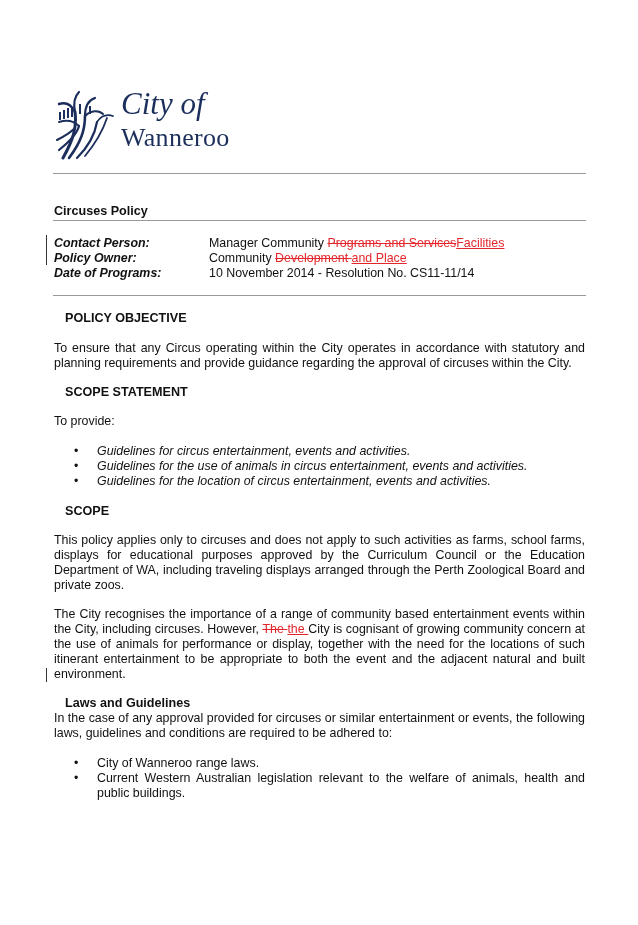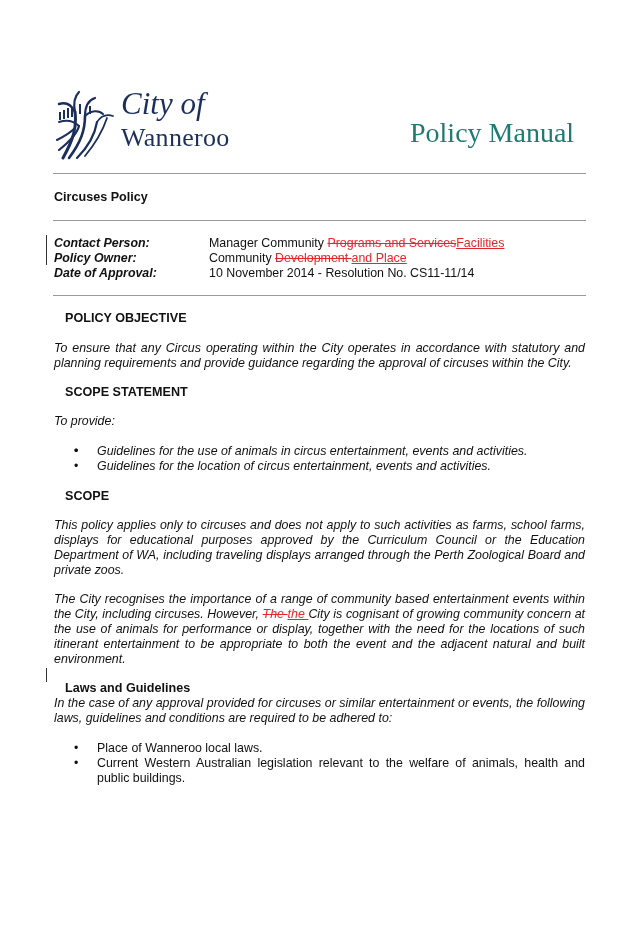--- a/index.html
+++ b/index.html
@@ -8,31 +8,31 @@
   .page { position: absolute; left: 0; top: 0; width: 638px; height: 925px; margin-top: 48px; }
   .logo { position: absolute; left: 55px; top: 40px; width: 240px; height: 72px; }
   .logo svg { position: absolute; left: 0; top: 2px; }
   .logo .city-of { position: absolute; left: 66px; top: 0px; font-family: "Liberation Serif", serif;
         font-style: italic; font-size: 31px; color: #1c2f5c; line-height: 32px; }
   .logo .wanneroo { position: absolute; left: 66px; top: 30px; font-family: "Liberation Serif", serif;
         font-size: 26px; color: #1c2f5c; line-height: 40px; letter-spacing: 0.3px; }
   .manual-title { position: absolute; left: 410px; top: 69px; font-family: "Liberation Serif", serif;
         font-size: 28px; color: #1f7a72; }
   .rule { position: absolute; left: 53px; width: 533px; height: 0; border-top: 1.5px solid #999; }
-  .doc-title { position: absolute; left: 54px; top: 142px; font-weight: bold; font-size: 12.6px; }
+  .doc-title { position: absolute; left: 54px; top: 156px; font-weight: bold; font-size: 12.6px; }
   .meta { position: absolute; left: 54px; top: 188px; width: 540px; }
   .meta-row { display: flex; height: 15px; line-height: 15px; }
   .meta-label { width: 155px; font-weight: bold; font-style: italic; }
   .meta-value { flex: 1; white-space: nowrap; }
   .del { color: #e3262b; text-decoration: line-through; }
   .ins { color: #e3262b; text-decoration: underline; }
   .change-bar { position: absolute; left: 46px; width: 0; border-left: 1px solid #333; }
   .body { position: absolute; left: 54px; top: 263px; width: 531px; }
   .h { font-weight: bold; font-size: 12.6px; line-height: 15px; padding-left: 11px; }
-  .p { text-align: justify; line-height: 15px; font-style: italic; }
+  .p { text-align: justify; line-height: 15px; }
   ul.bl { margin: 0; padding: 0; list-style: none; }
   ul.bl li { position: relative; padding-left: 43px; line-height: 15px; text-align: justify; }
   ul.bl li .bullet { position: absolute; left: 20px; top: 0; }
   ul.bl.italic li .txt { font-style: italic; }
 </style>
 </head>
 <body>
 
 <div class="page">
 
@@ -58,64 +58,63 @@
         <rect x="12" y="18" width="2" height="10"></rect>
           <rect x="16" y="17" width="2" height="10"></rect>
         <rect x="24" y="14" width="2" height="10"></rect>
           <rect x="34" y="16" width="2" height="8"></rect>
       </g>
     </svg>
     <div class="city-of">City of</div>
     <div class="wanneroo">Wanneroo</div>
   </div>
 
-  <div class="manual-title">Policy Manual</div>
 
   <div class="rule" style="top:125px"></div>
   <div class="doc-title">Circuses Policy</div>
   <div class="rule" style="top:172px"></div>
 
   <div class="change-bar" style="top:187px;height:30px"></div>
 
   <div class="meta">
     <div class="meta-row">
       <span class="meta-label">Contact Person:</span>
       <span class="meta-value"><span>Manager Community </span><span class="del">Programs and Services</span><span class="ins">Facilities</span></span>
     </div>
     <div class="meta-row">
       <span class="meta-label">Policy Owner:</span>
       <span class="meta-value"><span>Community </span><span class="del">Development </span><span class="ins">and Place</span></span>
     </div>
     <div class="meta-row">
-      <span class="meta-label">Date of Approval:</span>
+      <span class="meta-label">Date of Programs:</span>
       <span class="meta-value">10 November 2014 - Resolution No. CS11-11/14</span>
     </div>
   </div>
 
   <div class="rule" style="top:247px"></div>
 
   <div class="body">
     <div class="h">POLICY OBJECTIVE</div>
     <div class="p" style="margin-top:15px">To ensure that any Circus operating within the City operates in accordance with statutory and planning requirements and provide guidance regarding the approval of circuses within the City.</div>
 
     <div class="h" style="margin-top:14px">SCOPE STATEMENT</div>
     <div class="p" style="margin-top:14px">To provide:</div>
     <ul class="bl italic" style="margin-top:15px">
-      <li><span class="bullet">•</span></li>
+      <li><span class="bullet">•</span><span class="txt">Guidelines for circus entertainment, events and activities.</span></li>
       <li><span class="bullet">•</span><span class="txt">Guidelines for the use of animals in circus entertainment, events and activities.</span></li>
       <li><span class="bullet">•</span><span class="txt">Guidelines for the location of circus entertainment, events and activities.</span></li>
     </ul>
 
     <div class="h" style="margin-top:15px">SCOPE</div>
     <div class="p" style="margin-top:14px">This policy applies only to circuses and does not apply to such activities as farms, school farms, displays for educational purposes approved by the Curriculum Council or the Education Department of WA, including traveling displays arranged through the Perth Zoological Board and private zoos.</div>
 
     <div class="p" style="margin-top:14px"><span>The City recognises the importance of a range of community based entertainment events within the City, including circuses. However, </span><span class="del">The </span><span class="ins">the </span><span>City is cognisant of growing community concern at the use of animals for performance or display, together with the need for the locations of such itinerant entertainment to be appropriate to both the event and the adjacent natural and built environment.</span></div>
 
     <div class="h" style="margin-top:14px">Laws and Guidelines</div>
     <div class="p">In the case of any approval provided for circuses or similar entertainment or events, the following laws, guidelines and conditions are required to be adhered to:</div>
     <ul class="bl" style="margin-top:15px">
-      <li><span class="bullet">•</span><span class="txt">Place of Wanneroo local laws.</span></li>
+      <li><span class="bullet">•</span><span class="txt">City of Wanneroo range laws.</span></li>
       <li><span class="bullet">•</span><span class="txt">Current Western Australian legislation relevant to the welfare of animals, health and public buildings.</span></li>
     </ul>
   </div>
 
   <div class="change-bar" style="top:620px;height:14px"></div>
 </div>
 
 </body></html>

